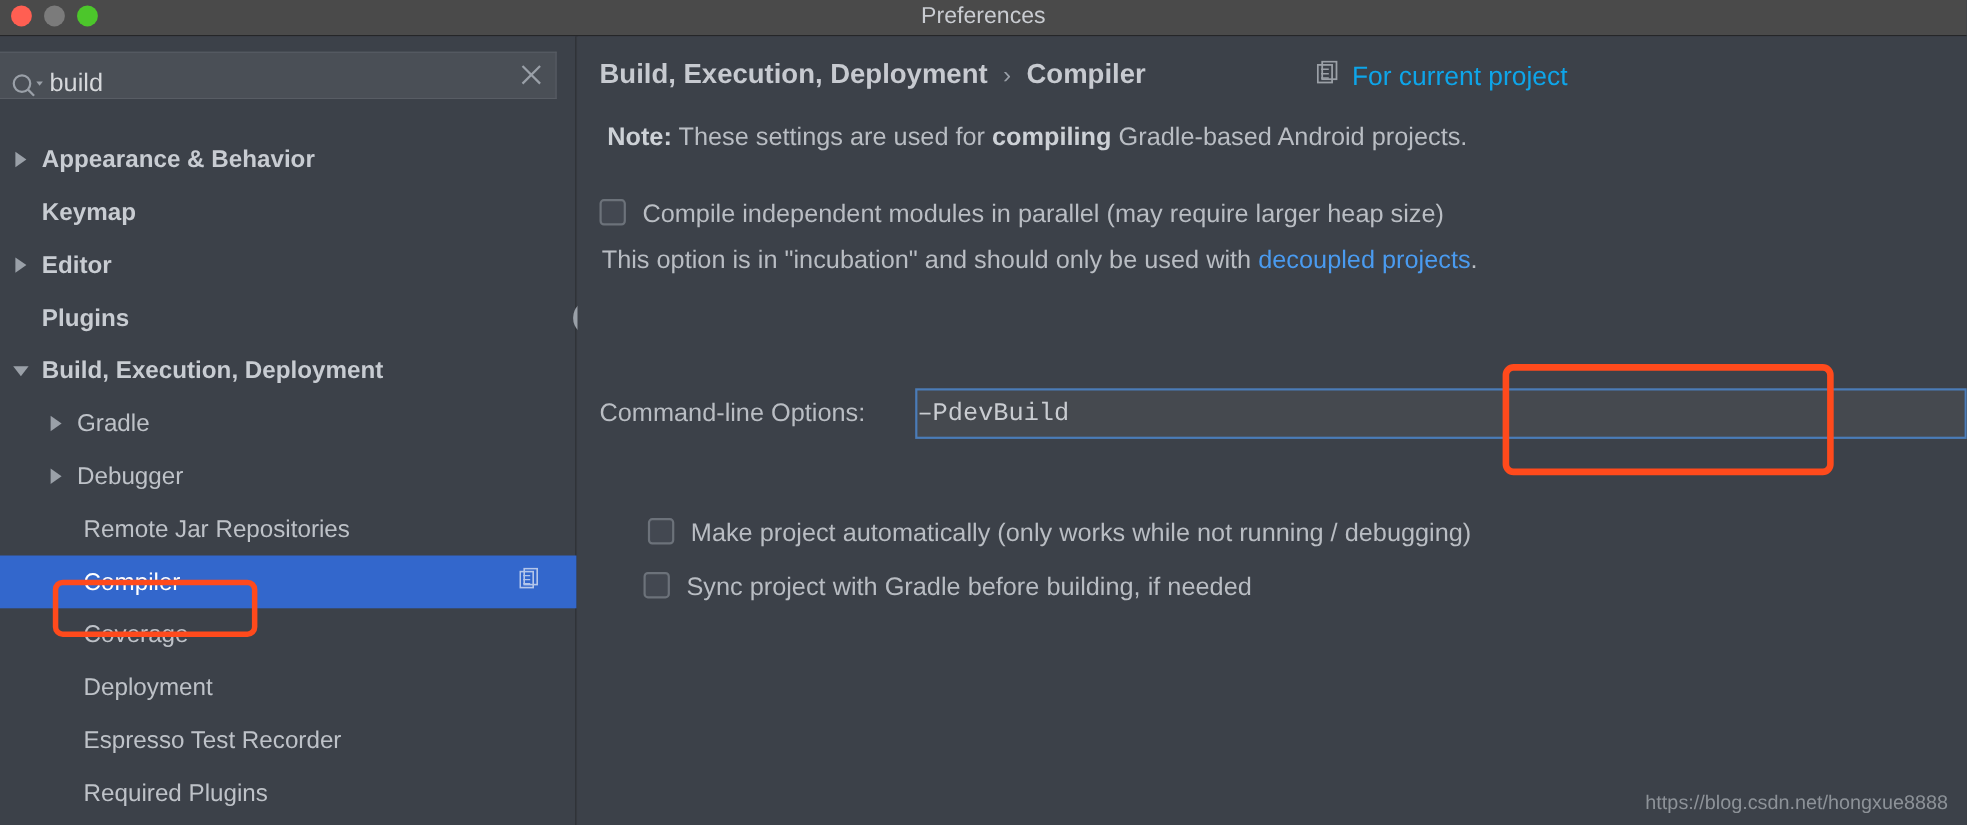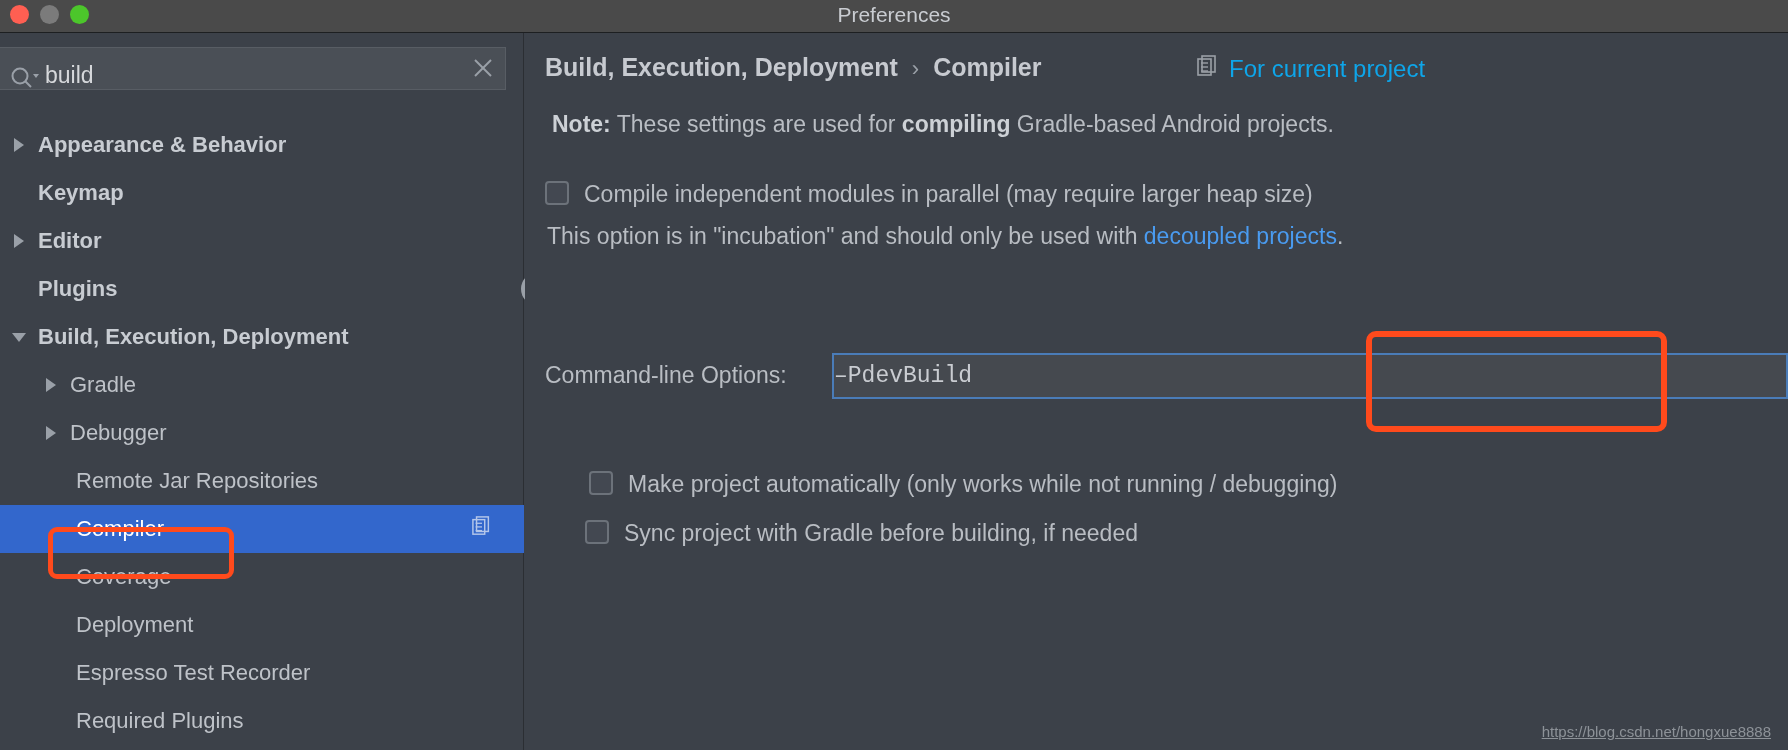--- a/index.html
+++ b/index.html
@@ -184,21 +184,21 @@
     position: absolute;
     left: 841px; top: 298px;
     width: 301px; height: 101px;
     border: 6px solid #ff4a1c;
     border-radius: 10px;
     pointer-events: none;
   }
 
   .watermark {
     position: absolute; right: 17px; bottom: 10px;
-    color: #8d9298; font-size: 15px; text-decoration: underline;
+    color: #8d9298; font-size: 18px;
   }
 </style>
 </head>
 <body>
 
 <div id="app">
 
   <div class="titlebar">
     <div class="traffic">
       <span class="dot red"></span>

